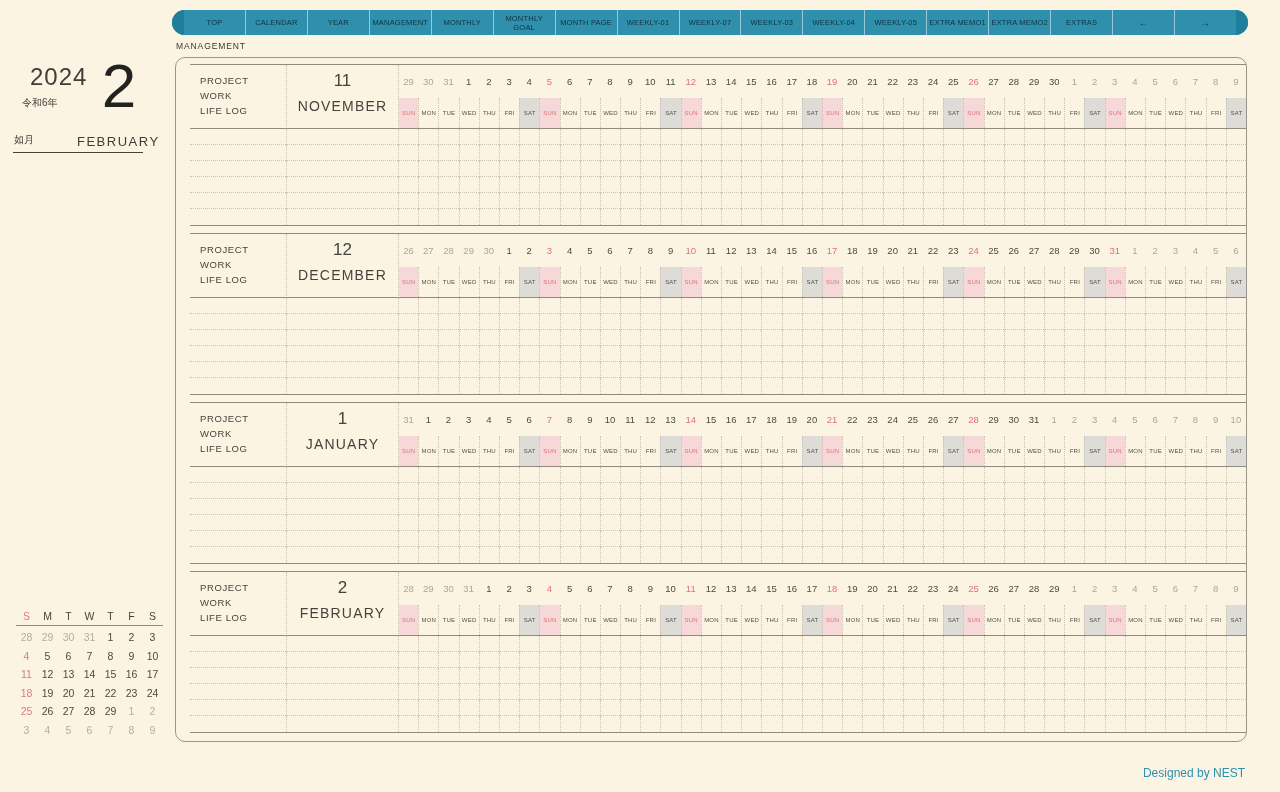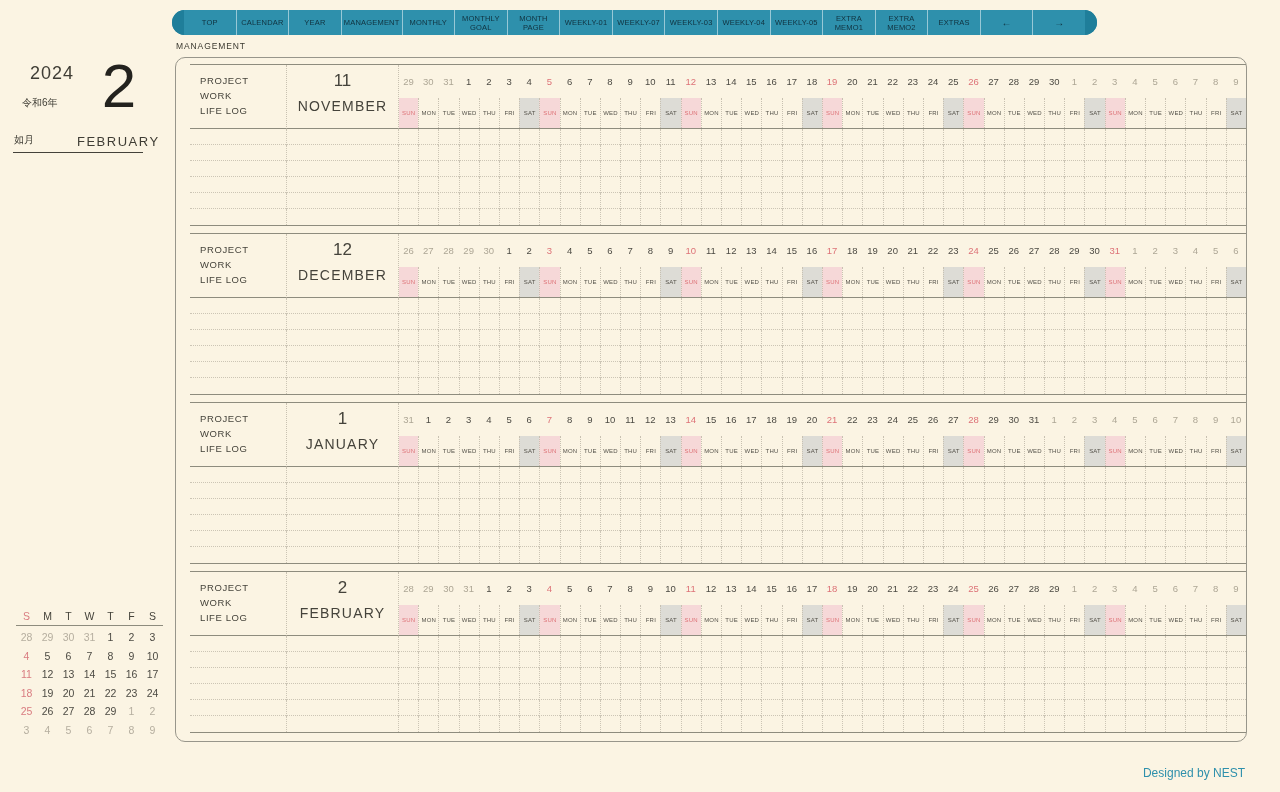--- a/index.html
+++ b/index.html
@@ -7,41 +7,41 @@
   body {
     position: relative;
     background: #fbf4e3;
     font-family: "Liberation Sans", sans-serif;
     overflow: hidden;
     color: #45433b;
   }
 
   
   .navbar {
-    position: absolute; left: 172px; top: 10px; width: 925px; height: 25px;
+    position: absolute; left: 172px; top: 10px; width: 1076px; height: 25px;
     background: #2e90ac; border-radius: 13px; display: flex; overflow: hidden;
   }
   .navcap { flex: 0 0 12px; background: #1f7e9a; }
   .navtabs { flex: 1; display: flex; }
   .tab {
     flex: 1; display: flex; align-items: center; justify-content: center;
     text-align: center; font-size: 7.5px; line-height: 1.2; color: #10313e;
     border-left: 1px solid rgba(255,255,255,.5);
     white-space: pre-line; padding: 0 2px; cursor: default; letter-spacing: .2px;
   }
   .tab:first-child { border-left: none; }
   .tab.arrow { font-size: 10px; }
 
   .page-label {
     position: absolute; left: 176px; top: 41px;
     font-size: 8.5px; letter-spacing: .9px; color: #3a382f;
   }
 
   
-  .year  { position: absolute; left: 30px;  top: 63px;  font-size: 18px; letter-spacing: 1px; color: #3f3d35; }
+  .year  { position: absolute; left: 30px;  top: 63px;  font-size: 24px; letter-spacing: 1px; color: #3f3d35; }
   .era   { position: absolute; left: 22px;  top: 96px;  font-size: 10px; color: #3f3d35; }
   .bignum{ position: absolute; left: 90px;  top: 52px;  width: 58px; text-align: center;
            font-size: 62px; line-height: 1.1; color: #23221e; }
   .kanji { position: absolute; left: 14px;  top: 133px; font-size: 10px; color: #3f3d35; }
   .mname-big { position: absolute; left: 77px; top: 134px; font-size: 13px; letter-spacing: 1.5px; color: #3f3d35; }
   .underline { position: absolute; left: 13px; top: 152px; width: 130px; border-top: 1.5px solid #44423a; }
 
   
   .minical { position: absolute; left: 16px; top: 610px; }
   .mc-head { display: grid; grid-template-columns: repeat(7, 21px); border-bottom: 1.3px solid #8e8c7e; padding-bottom: 3px; }

